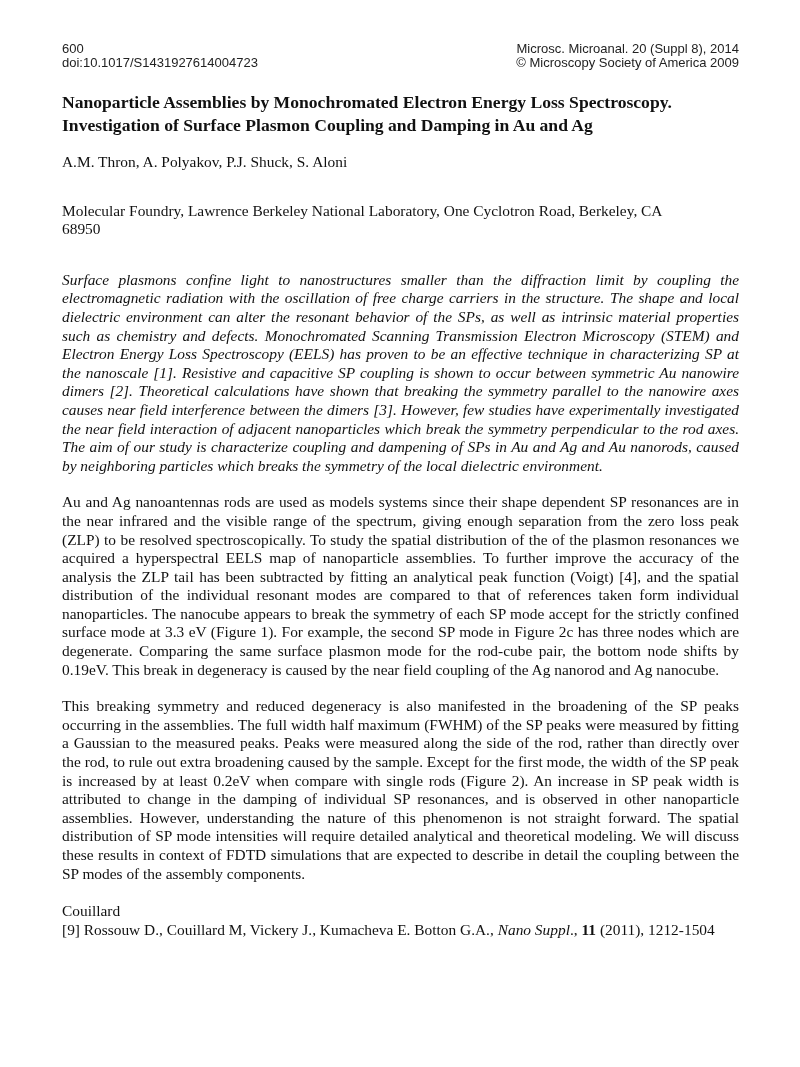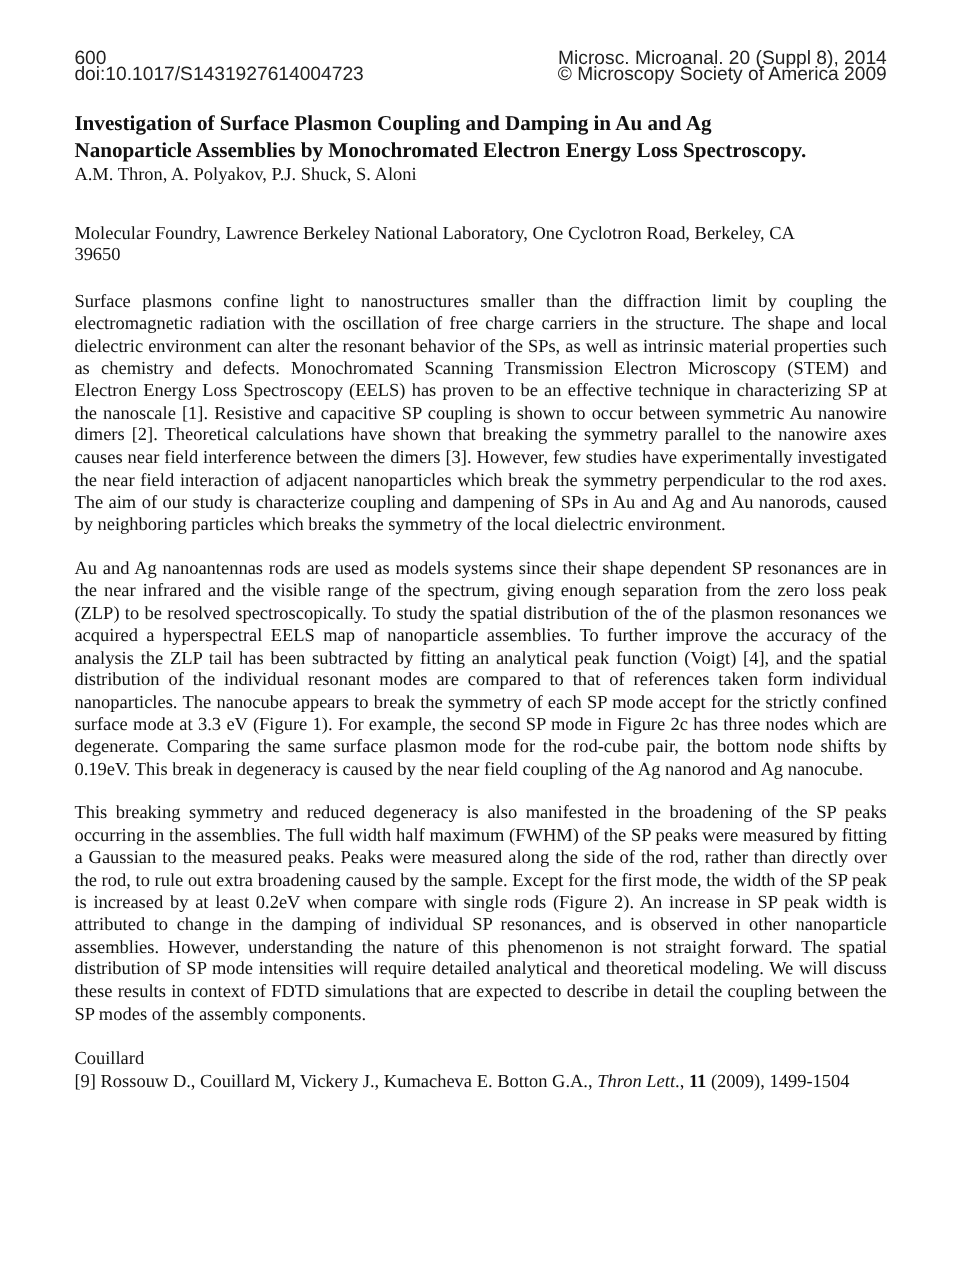--- a/index.html
+++ b/index.html
@@ -1,25 +1,25 @@
 <!DOCTYPE html>
 <html><head>
 <meta charset="utf-8">
 <style>
   html, body { margin: 0; padding: 0; background: #ffffff; }
   body { width: 800px; height: 1067px; position: relative; overflow: hidden; color: #111; }
   .page { position: absolute; left: 62px; top: 42px; width: 677px; }
-  .hdr { font-family: "Liberation Sans", sans-serif; font-size: 16px; line-height: 13.5px; color: #222; display: flex; justify-content: space-between; }
+  .hdr { font-family: "Liberation Sans", sans-serif; font-size: 13px; line-height: 13.5px; color: #222; display: flex; justify-content: space-between; }
   .hdr .right { text-align: right; }
   .title { font-family: "Liberation Serif", serif; font-weight: bold; font-size: 17.6px; line-height: 23px; margin-top: 22px; color: #111; }
   .serif { font-family: "Liberation Serif", serif; font-size: 15.4px; line-height: 18.6px; }
-  .authors { }
+  .authors { margin-top: 16px; }
   .affil { margin-top: 30px; }
   .para { text-align: justify; margin-top: 18px; }
-  .para.first { margin-top: 20px; }
+  .para.first { margin-top: 32px; font-style: italic; }
   .refs { margin-top: 19px; }
   .refs div { white-space: nowrap; }
   i { font-style: italic; }
   b { font-weight: bold; }
 </style>
 </head>
 <body>
 
 <div class="page">
   <div class="hdr">
@@ -27,36 +27,36 @@
       <div>600</div>
       <div>doi:10.1017/S1431927614004723</div>
     </div>
     <div class="right">
       <div>Microsc. Microanal. 20 (Suppl 8), 2014</div>
       <div>© Microscopy Society of America 2009</div>
     </div>
   </div>
 
   <div class="title">
+    <div>Nanoparticle Assemblies by Monochromated Electron Energy Loss Spectroscopy.</div>
     <div>Investigation of Surface Plasmon Coupling and Damping in Au and Ag</div>
-    <div>Nanoparticle Assemblies by Monochromated Electron Energy Loss Spectroscopy.</div>
   </div>
 
   <div class="serif authors">A.M. Thron, A. Polyakov, P.J. Shuck, S. Aloni</div>
 
   <div class="serif affil">
     <div>Molecular Foundry, Lawrence Berkeley National Laboratory, One Cyclotron Road, Berkeley, CA</div>
-    <div>39650</div>
+    <div>68950</div>
   </div>
 
   <p class="serif para first">Surface plasmons confine light to nanostructures smaller than the diffraction limit by coupling the electromagnetic radiation with the oscillation of free charge carriers in the structure. The shape and local dielectric environment can alter the resonant behavior of the SPs, as well as intrinsic material properties such as chemistry and defects. Monochromated Scanning Transmission Electron Microscopy (STEM) and Electron Energy Loss Spectroscopy (EELS) has proven to be an effective technique in characterizing SP at the nanoscale [1]. Resistive and capacitive SP coupling is shown to occur between symmetric Au nanowire dimers [2]. Theoretical calculations have shown that breaking the symmetry parallel to the nanowire axes causes near field interference between the dimers [3]. However, few studies have experimentally investigated the near field interaction of adjacent nanoparticles which break the symmetry perpendicular to the rod axes. The aim of our study is characterize coupling and dampening of SPs in Au and Ag and Au nanorods, caused by neighboring particles which breaks the symmetry of the local dielectric environment.</p>
   <p class="serif para">Au and Ag nanoantennas rods are used as models systems since their shape dependent SP resonances are in the near infrared and the visible range of the spectrum, giving enough separation from the zero loss peak (ZLP) to be resolved spectroscopically. To study the spatial distribution of the of the plasmon resonances we acquired a hyperspectral EELS map of nanoparticle assemblies. To further improve the accuracy of the analysis the ZLP tail has been subtracted by fitting an analytical peak function (Voigt) [4], and the spatial distribution of the individual resonant modes are compared to that of references taken form individual nanoparticles. The nanocube appears to break the symmetry of each SP mode accept for the strictly confined surface mode at 3.3 eV (Figure 1). For example, the second SP mode in Figure 2c has three nodes which are degenerate. Comparing the same surface plasmon mode for the rod-cube pair, the bottom node shifts by 0.19eV. This break in degeneracy is caused by the near field coupling of the Ag nanorod and Ag nanocube.</p>
   <p class="serif para">This breaking symmetry and reduced degeneracy is also manifested in the broadening of the SP peaks occurring in the assemblies. The full width half maximum (FWHM) of the SP peaks were measured by fitting a Gaussian to the measured peaks. Peaks were measured along the side of the rod, rather than directly over the rod, to rule out extra broadening caused by the sample. Except for the first mode, the width of the SP peak is increased by at least 0.2eV when compare with single rods (Figure 2). An increase in SP peak width is attributed to change in the damping of individual SP resonances, and is observed in other nanoparticle assemblies. However, understanding the nature of this phenomenon is not straight forward. The spatial distribution of SP mode intensities will require detailed analytical and theoretical modeling. We will discuss these results in context of FDTD simulations that are expected to describe in detail the coupling between the SP modes of the assembly components.</p>
 
   <div class="serif refs">
     <div>Couillard</div>
-    <div><span>[9] Rossouw D., Couillard M, Vickery J., Kumacheva E. Botton G.A., </span><i>Thron Lett</i><span>., </span><b>11</b><span> (2009), 1499-1504</span></div>
+    <div><span>[9] Rossouw D., Couillard M, Vickery J., Kumacheva E. Botton G.A., </span><i>Nano Suppl</i><span>., </span><b>11</b><span> (2011), 1212-1504</span></div>
   </div>
 </div>
 
 <style>
   p.para { margin-bottom: 0; }
 </style>
 
 </body></html>

